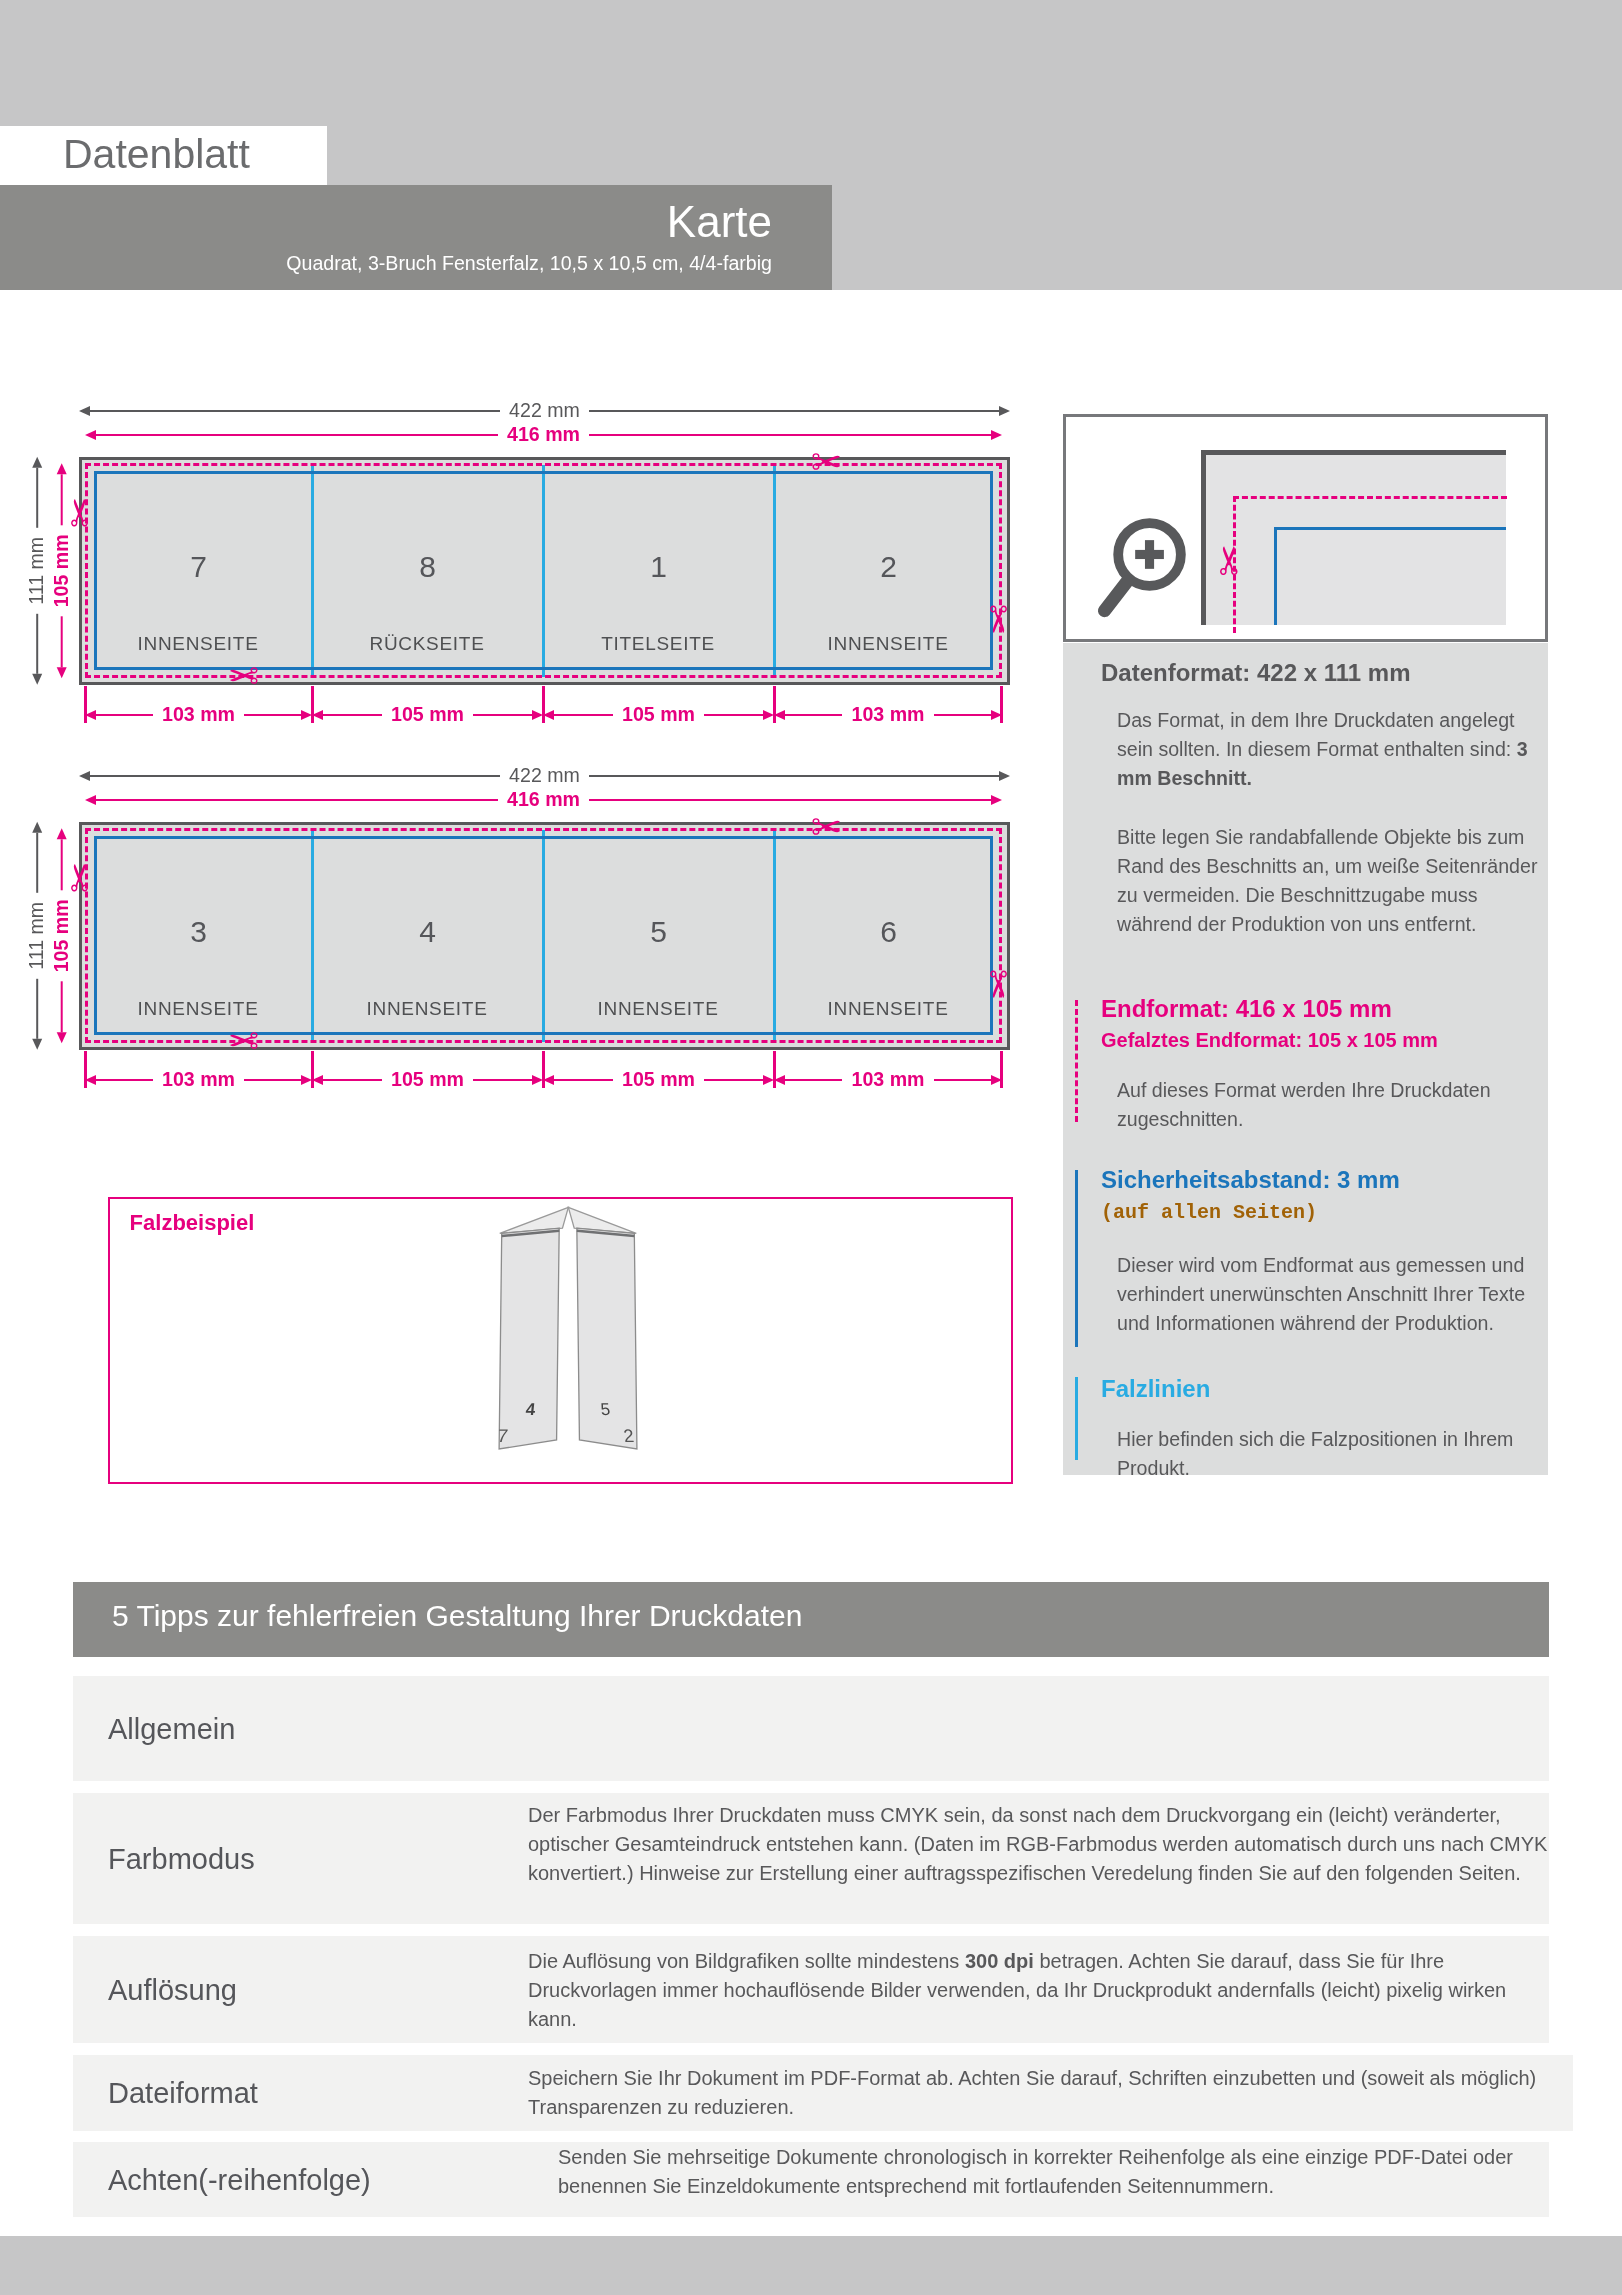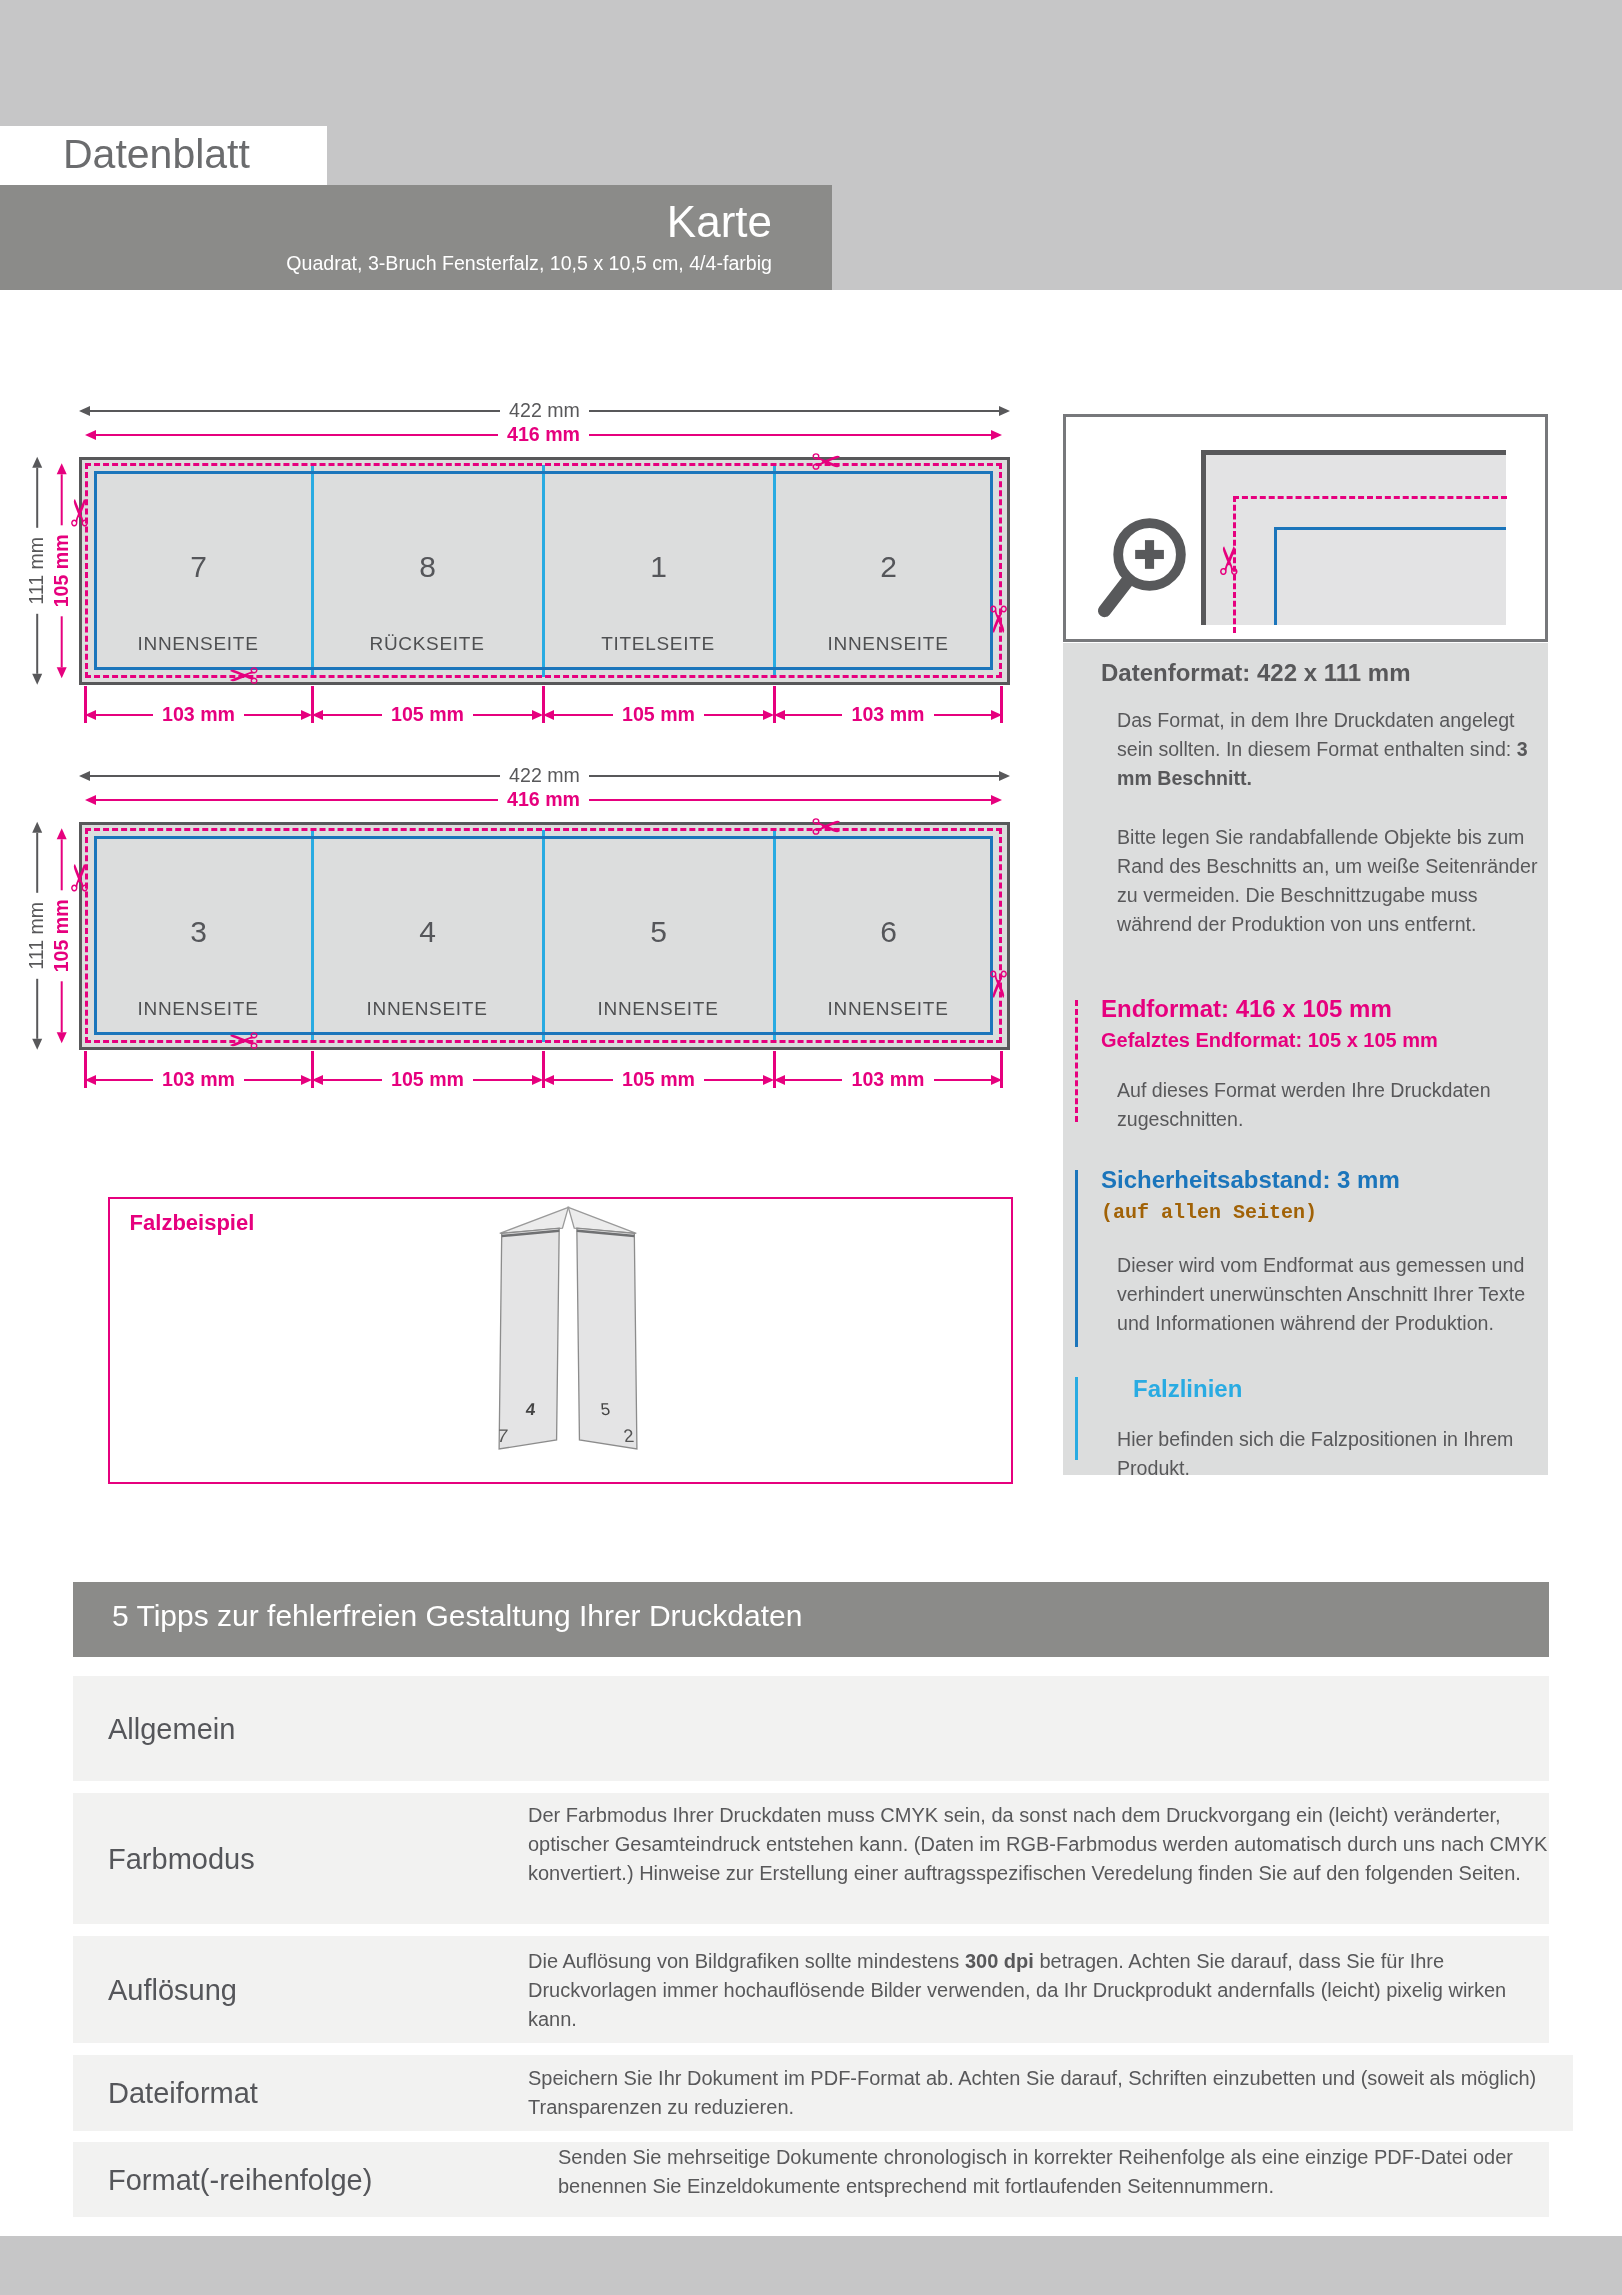--- a/index.html
+++ b/index.html
@@ -39,21 +39,21 @@
   .idash-t{position:absolute;left:167px;top:79px;width:274px;border-top:3.9px dashed #e6007e;}
   .idash-l{position:absolute;left:167px;top:79px;height:137px;border-left:3.9px dashed #e6007e;}
   .iblue-t{position:absolute;left:208px;top:110px;width:232px;border-top:3.9px solid #1b75bb;}
   .iblue-l{position:absolute;left:208px;top:110px;height:98px;border-left:3.9px solid #1b75bb;}
   .isc{position:absolute;left:147px;top:124px;color:#e6007e;font-size:39px;line-height:1;
        font-family:"DejaVu Sans",sans-serif;transform:rotate(-90deg);}
   .infopanel{position:absolute;left:1063px;top:643px;width:485px;height:832px;background:#dcdddd;}
   .infopanel .h{position:absolute;left:38px;font-size:24px;font-weight:bold;color:#58585a;white-space:nowrap;}
   .infopanel .h.mag{color:#e6007e;}
   .infopanel .h.blu{color:#1b75bb;}
-  .infopanel .h.cya{color:#29abe2;margin-left:32px;}
+  .infopanel .h.cya{color:#29abe2;}
   .infopanel .h2{position:absolute;left:38px;font-size:20px;font-weight:bold;white-space:nowrap;}
   .infopanel p{position:absolute;left:38px;margin:16px;font-size:19.6px;line-height:29px;color:#58585a;width:432px;}
   .vbar{position:absolute;left:11.8px;width:0;}
   
   .foldbox{position:absolute;left:108px;top:1197px;width:905px;height:287px;background:#ffffff;
            box-sizing:border-box;border:2.6px solid #e6007e;}
   .foldbox .lbl{position:absolute;left:19.6px;top:10.5px;font-size:22px;font-weight:bold;color:#e6007e;}
   
   .tipsbar{position:absolute;left:73px;top:1582px;width:1476px;height:75px;background:#8b8b89;}
   .tipsbar .t{position:absolute;left:39px;top:17px;font-size:30px;color:#ffffff;}
@@ -307,19 +307,19 @@
   </div>
   <div class="trow" style="top:1936px;height:107px;">
     <div class="lab" style="top:38px;">Auflösung</div>
     <p class="txt" style="top:10.5px;"><span>Die Auflösung von Bildgrafiken sollte mindestens </span><b>300 dpi</b><span> betragen. Achten Sie darauf, dass Sie für Ihre Druckvorlagen immer hochauflösende Bilder verwenden, da Ihr Druckprodukt andernfalls (leicht) pixelig wirken kann.</span></p>
   </div>
   <div class="trow" style="top:2055px;height:76px;padding-left:24px;">
     <div class="lab" style="top:22px;">Dateiformat</div>
     <p class="txt" style="top:9.2px;">Speichern Sie Ihr Dokument im PDF-Format ab. Achten Sie darauf, Schriften einzubetten und (soweit als möglich) Transparenzen zu reduzieren.</p>
   </div>
   <div class="trow" style="top:2142px;height:75px;">
-    <div class="lab" style="top:21.6px;">Format(-reihenfolge)</div>
+    <div class="lab" style="top:21.6px;">Achten(-reihenfolge)</div>
     <p class="txt" style="top:1px;margin-left:30px;">Senden Sie mehrseitige Dokumente chronologisch in korrekter Reihenfolge als eine einzige PDF-Datei oder benennen Sie Einzeldokumente entsprechend mit fortlaufenden Seitennummern.</p>
   </div>
 
   <div class="footer"></div>
 </div>
 
 
 </body></html>

